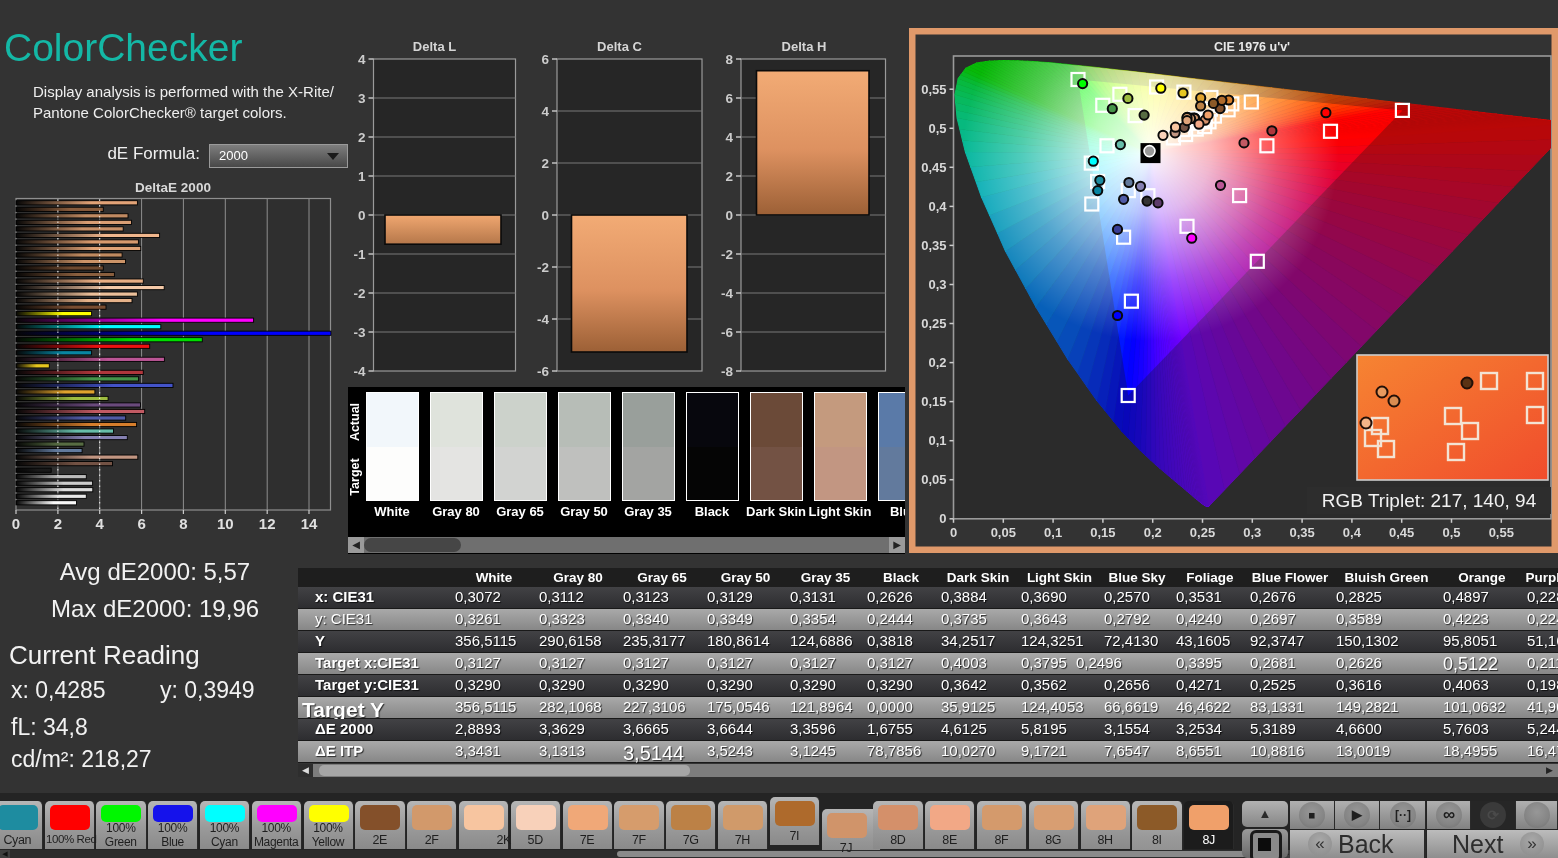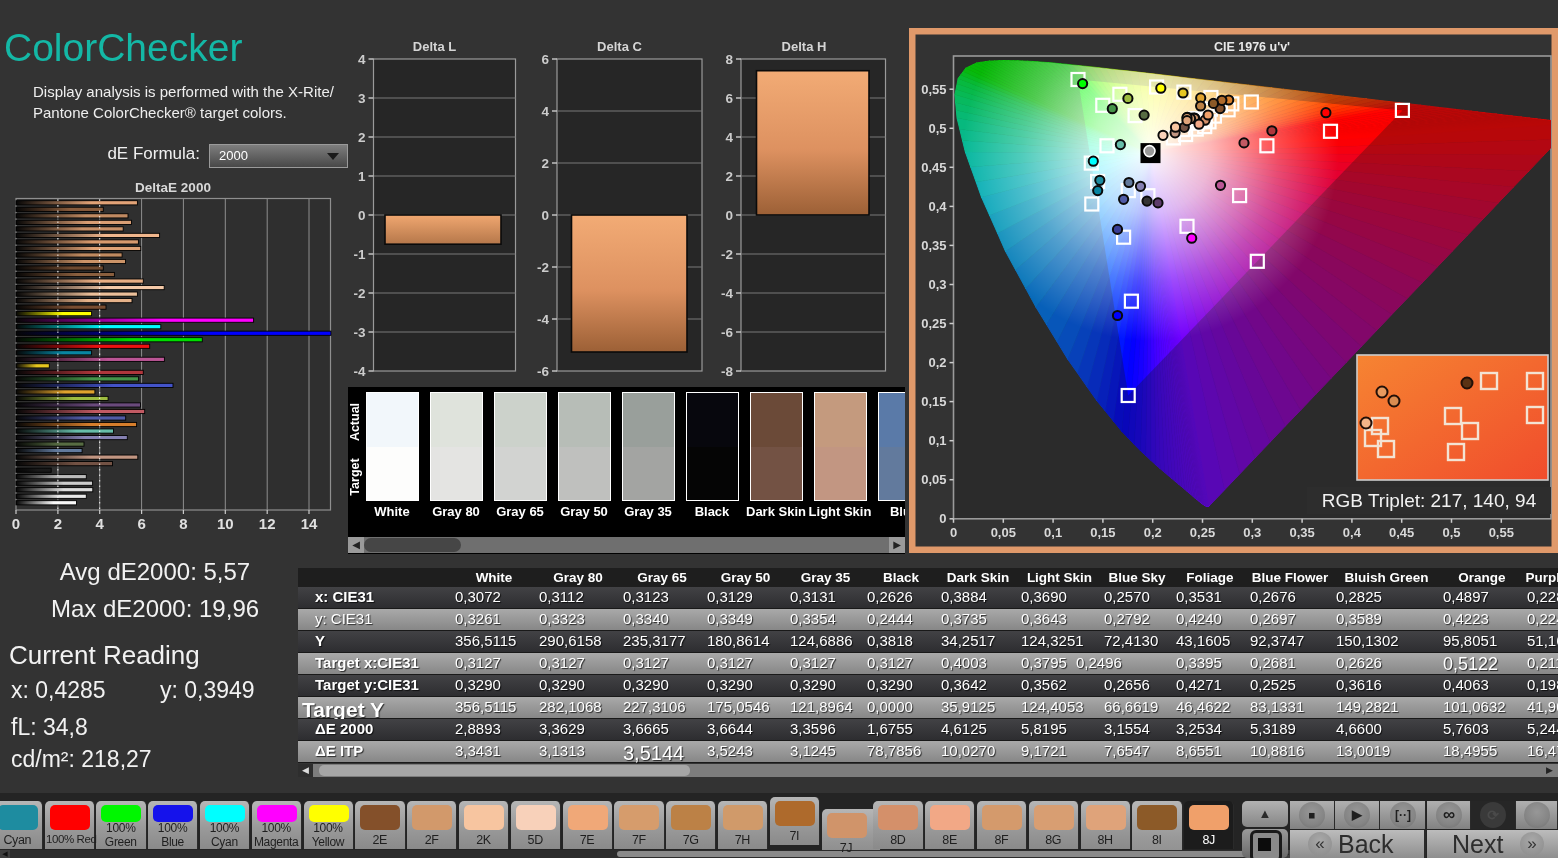--- a/index.html
+++ b/index.html
@@ -1117,21 +1117,21 @@
     <div style="position:absolute;left:355.3px;top:8px;width:50.3px;height:48px;background:linear-gradient(#b6b6b6,#9a9a9a 55%,#8a8a8a);border-radius:5px 5px 0 0;border-right:1.5px solid #2a2a2a;box-sizing:border-box">
       <div style="position:absolute;left:5px;top:4px;width:40px;height:25px;border-radius:5px;background:#84502a"></div>
       <div style="position:absolute;left:-3px;top:32px;width:55px;text-align:center;font-size:12.5px;color:#1f1f1f;white-space:nowrap;z-index:3;letter-spacing:-0.4px">2E</div>
     </div>
     <div style="position:absolute;left:407.1px;top:8px;width:50.3px;height:48px;background:linear-gradient(#b6b6b6,#9a9a9a 55%,#8a8a8a);border-radius:5px 5px 0 0;border-right:1.5px solid #2a2a2a;box-sizing:border-box">
       <div style="position:absolute;left:5px;top:4px;width:40px;height:25px;border-radius:5px;background:#d2996b"></div>
       <div style="position:absolute;left:-3px;top:32px;width:55px;text-align:center;font-size:12.5px;color:#1f1f1f;white-space:nowrap;z-index:3;letter-spacing:-0.4px">2F</div>
     </div>
     <div style="position:absolute;left:458.9px;top:8px;width:50.3px;height:48px;background:linear-gradient(#b6b6b6,#9a9a9a 55%,#8a8a8a);border-radius:5px 5px 0 0;border-right:1.5px solid #2a2a2a;box-sizing:border-box">
       <div style="position:absolute;left:5px;top:4px;width:40px;height:25px;border-radius:5px;background:#f7c5a0"></div>
-      <div style="position:absolute;left:-3px;top:32px;width:55px;text-align:center;font-size:12.5px;color:#1f1f1f;white-space:nowrap;z-index:3;letter-spacing:-0.4px">2K</div>
+      <div style="position:absolute;left:-3px;top:32px;width:55px;text-align:right;font-size:12.5px;color:#1f1f1f;white-space:nowrap;z-index:3;letter-spacing:-0.4px">2K</div>
     </div>
     <div style="position:absolute;left:510.7px;top:8px;width:50.3px;height:48px;background:linear-gradient(#b6b6b6,#9a9a9a 55%,#8a8a8a);border-radius:5px 5px 0 0;border-right:1.5px solid #2a2a2a;box-sizing:border-box">
       <div style="position:absolute;left:5px;top:4px;width:40px;height:25px;border-radius:5px;background:#f8d1ba"></div>
       <div style="position:absolute;left:-3px;top:32px;width:55px;text-align:center;font-size:12.5px;color:#1f1f1f;white-space:nowrap;z-index:3;letter-spacing:-0.4px">5D</div>
     </div>
     <div style="position:absolute;left:562.5px;top:8px;width:50.3px;height:48px;background:linear-gradient(#b6b6b6,#9a9a9a 55%,#8a8a8a);border-radius:5px 5px 0 0;border-right:1.5px solid #2a2a2a;box-sizing:border-box">
       <div style="position:absolute;left:5px;top:4px;width:40px;height:25px;border-radius:5px;background:#f0a878"></div>
       <div style="position:absolute;left:-3px;top:32px;width:55px;text-align:center;font-size:12.5px;color:#1f1f1f;white-space:nowrap;z-index:3;letter-spacing:-0.4px">7E</div>
     </div>
     <div style="position:absolute;left:614.3px;top:8px;width:50.3px;height:48px;background:linear-gradient(#b6b6b6,#9a9a9a 55%,#8a8a8a);border-radius:5px 5px 0 0;border-right:1.5px solid #2a2a2a;box-sizing:border-box">

